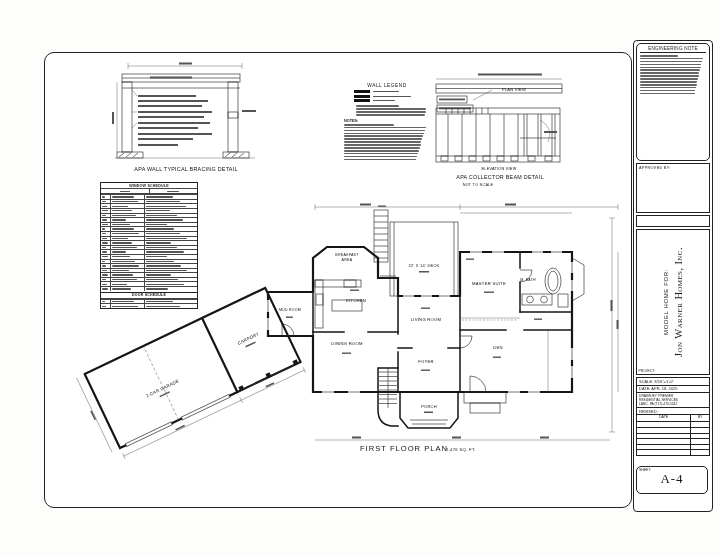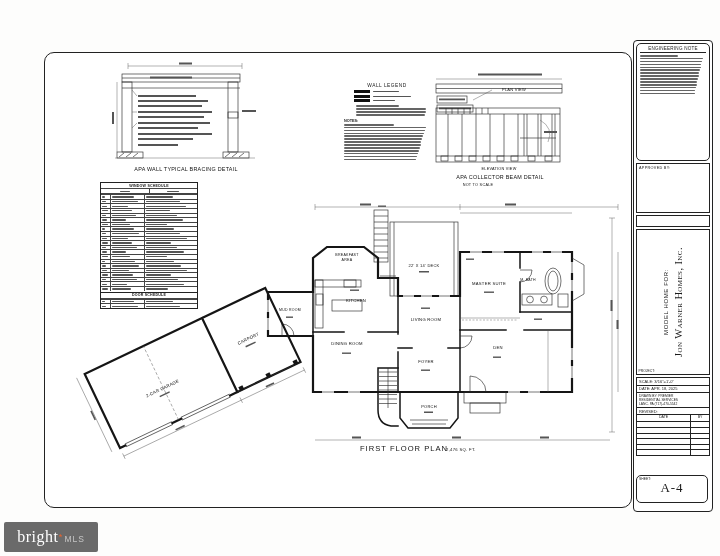--- a/index.html
+++ b/index.html
@@ -46,21 +46,21 @@
   .tb-row.first{border-top:.9px solid #222;margin-top:2px;}
   .tb-tiny{font-size:3.3px;line-height:4px;}
   #tb-revtable{border:.9px solid #222;border-top:none;}
   .rev-head{display:flex;height:6px;border-bottom:.5px solid #222;font-size:3.6px;}
   .rev-head div{flex:3;text-align:center;border-right:.5px solid #222;}
   .rev-head div:last-child{flex:1;border-right:none;}
   .rev-row{display:flex;height:4.6px;border-bottom:.5px solid #222;}
   .rev-row div{flex:3;border-right:.5px solid #222;}
   .rev-row div:last-child{flex:1;border-right:none;}
   .rev-row:last-child{border-bottom:none;}
-  #tb-sheet{position:absolute;left:2px;bottom:8px;width:72px;height:28px;border:1px solid #222;
+  #tb-sheet{position:absolute;left:2px;bottom:17px;width:72px;height:28px;border:1px solid #222;
             border-radius:5px;box-sizing:border-box;padding:1px 2px;}
   .sheet-label{font-size:3.4px;}
   .sheet-num{font-family:"Liberation Serif",serif;font-size:13px;text-align:center;letter-spacing:1px;margin-top:-1px;}
   
   #watermark{position:absolute;left:4px;top:522px;width:94px;height:30px;background:#6a6a6a;
              border-radius:2px;display:flex;align-items:center;justify-content:center;z-index:5;}
   .wm-brand{font-family:"Liberation Serif",serif;font-size:16px;color:#fff;letter-spacing:.5px;}
   .wm-star{color:#e8622c;font-size:9px;vertical-align:top;margin-left:.5px;}
   .wm-suffix{font-size:8.5px;color:#c6c6c6;letter-spacing:1px;margin-left:2px;margin-top:3px;}
   
@@ -801,19 +801,14 @@
           <div></div>
           <div></div>
         </div>
     </div>
     <div id="tb-sheet">
       <div class="sheet-label">SHEET:</div>
       <div class="sheet-num">A-4</div>
     </div>
   </div>
 
-  <div id="watermark">
-    <span class="wm-brand">bright</span>
-    <span class="wm-star">*</span>
-    <span class="wm-suffix">MLS</span>
-  </div>
 
 </div>
 
 </body></html>

